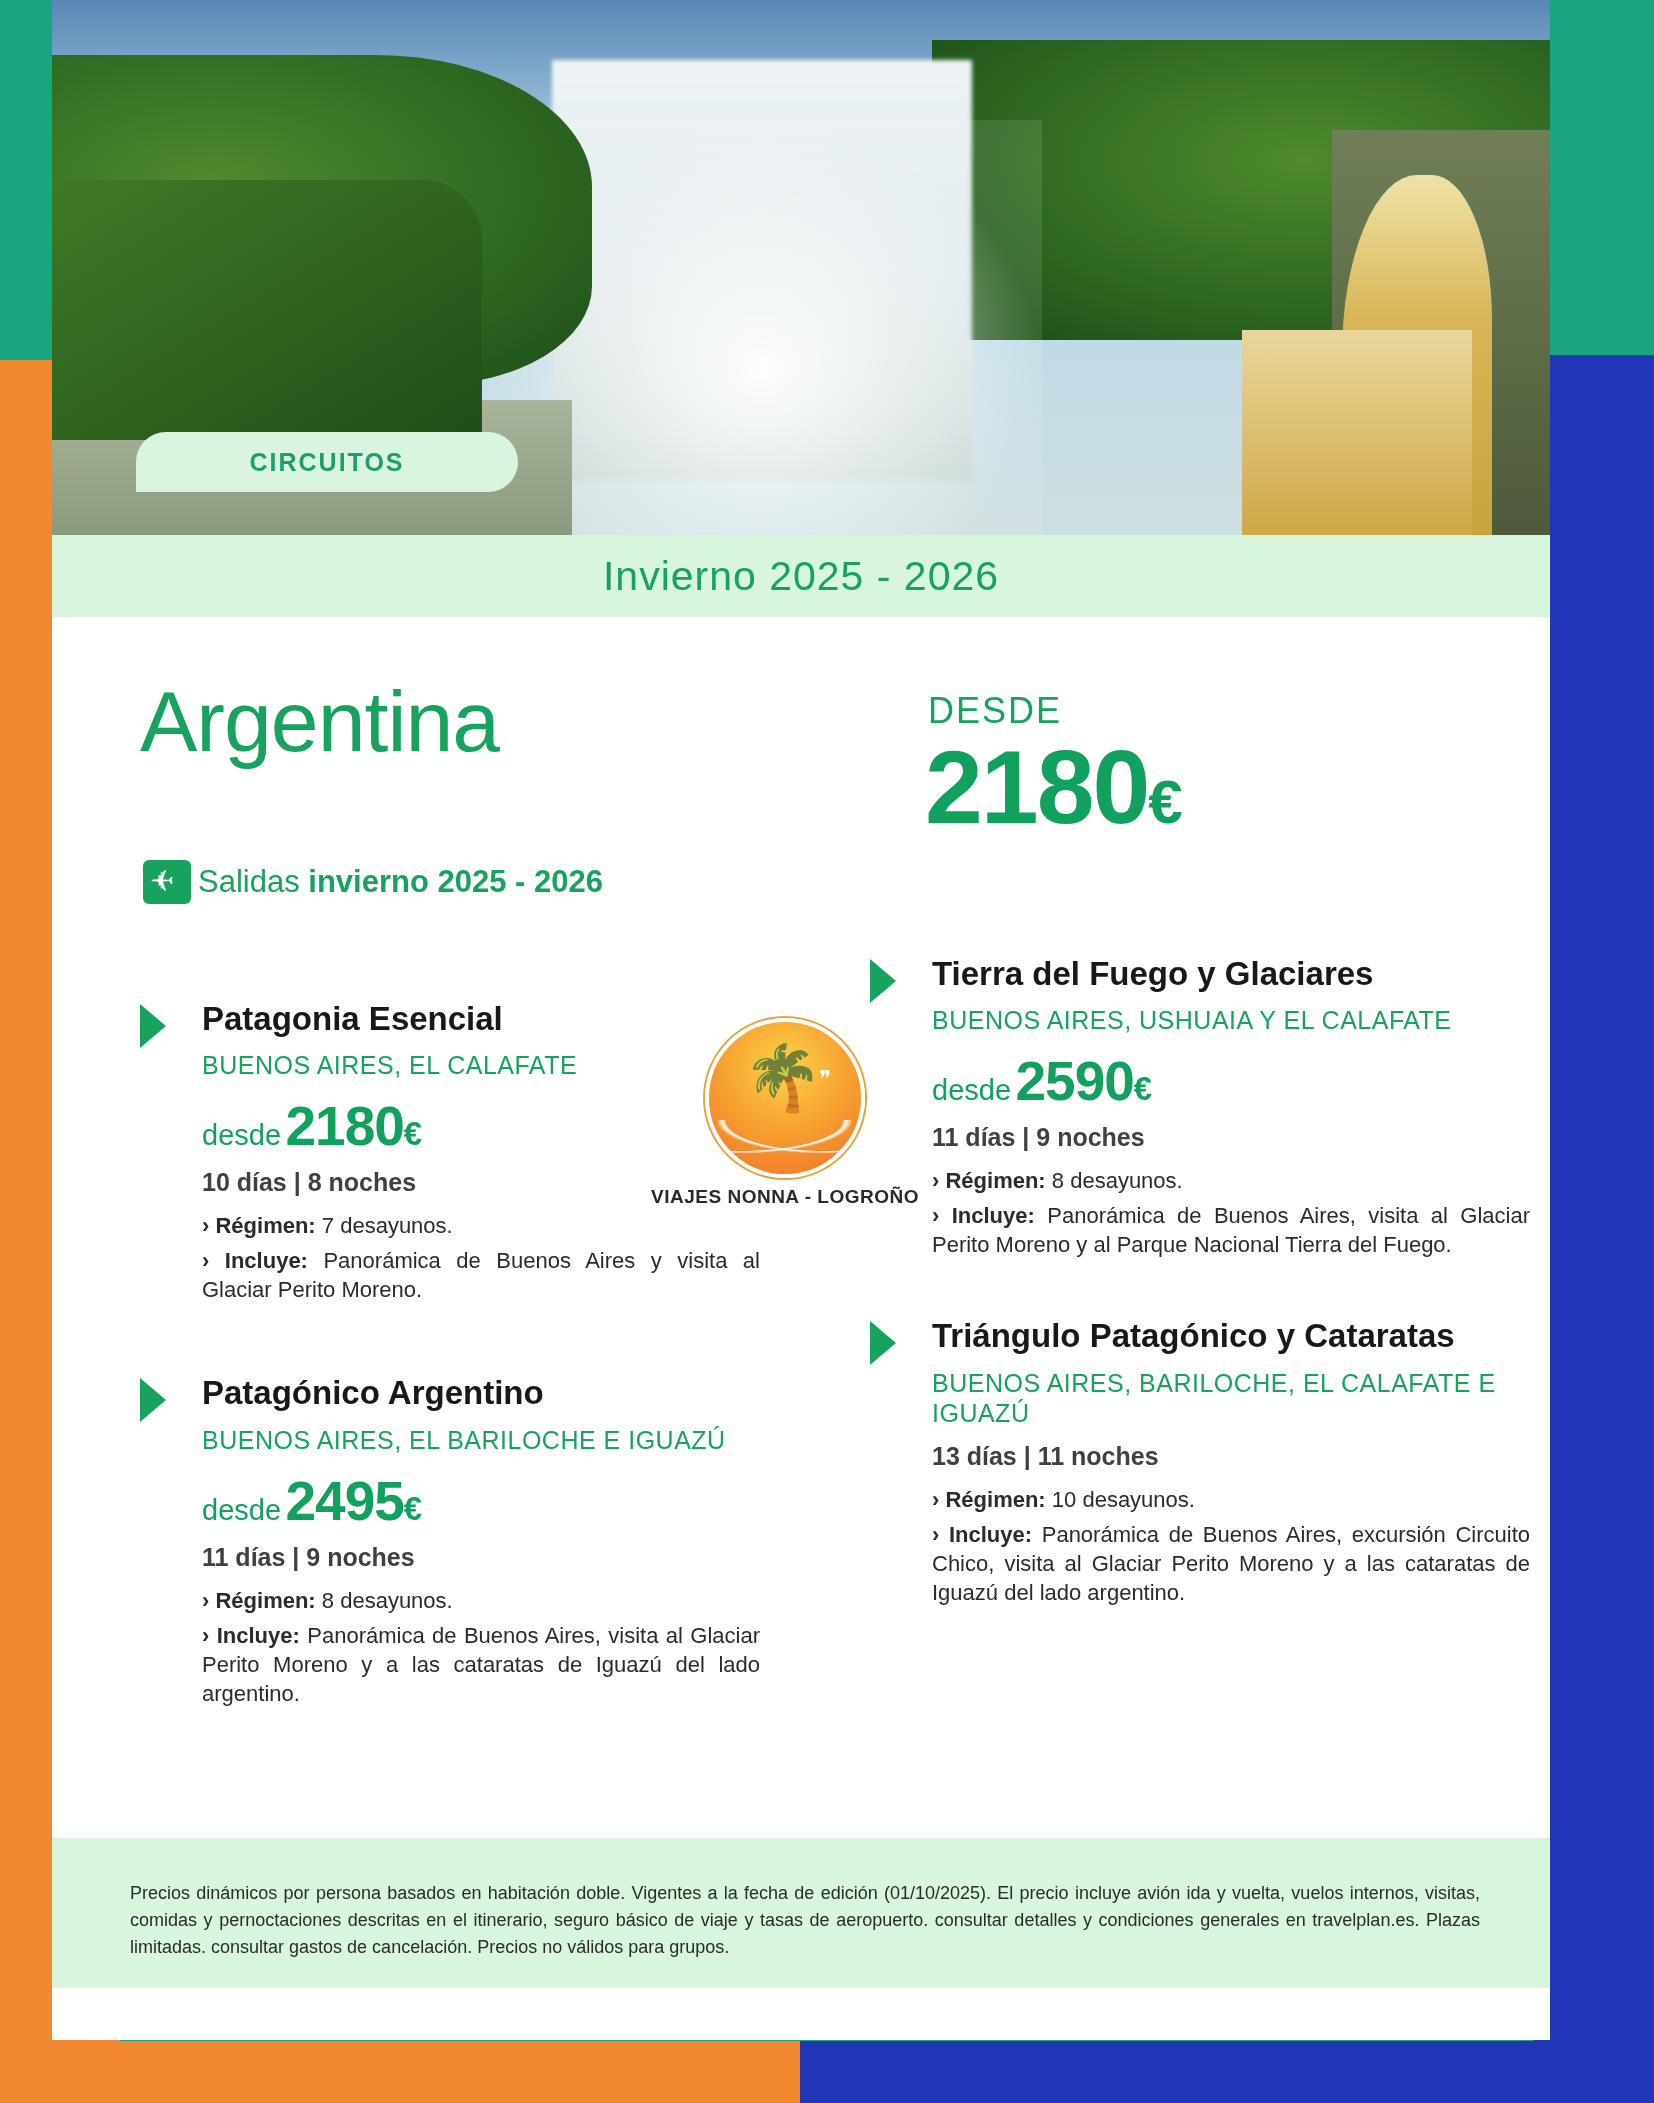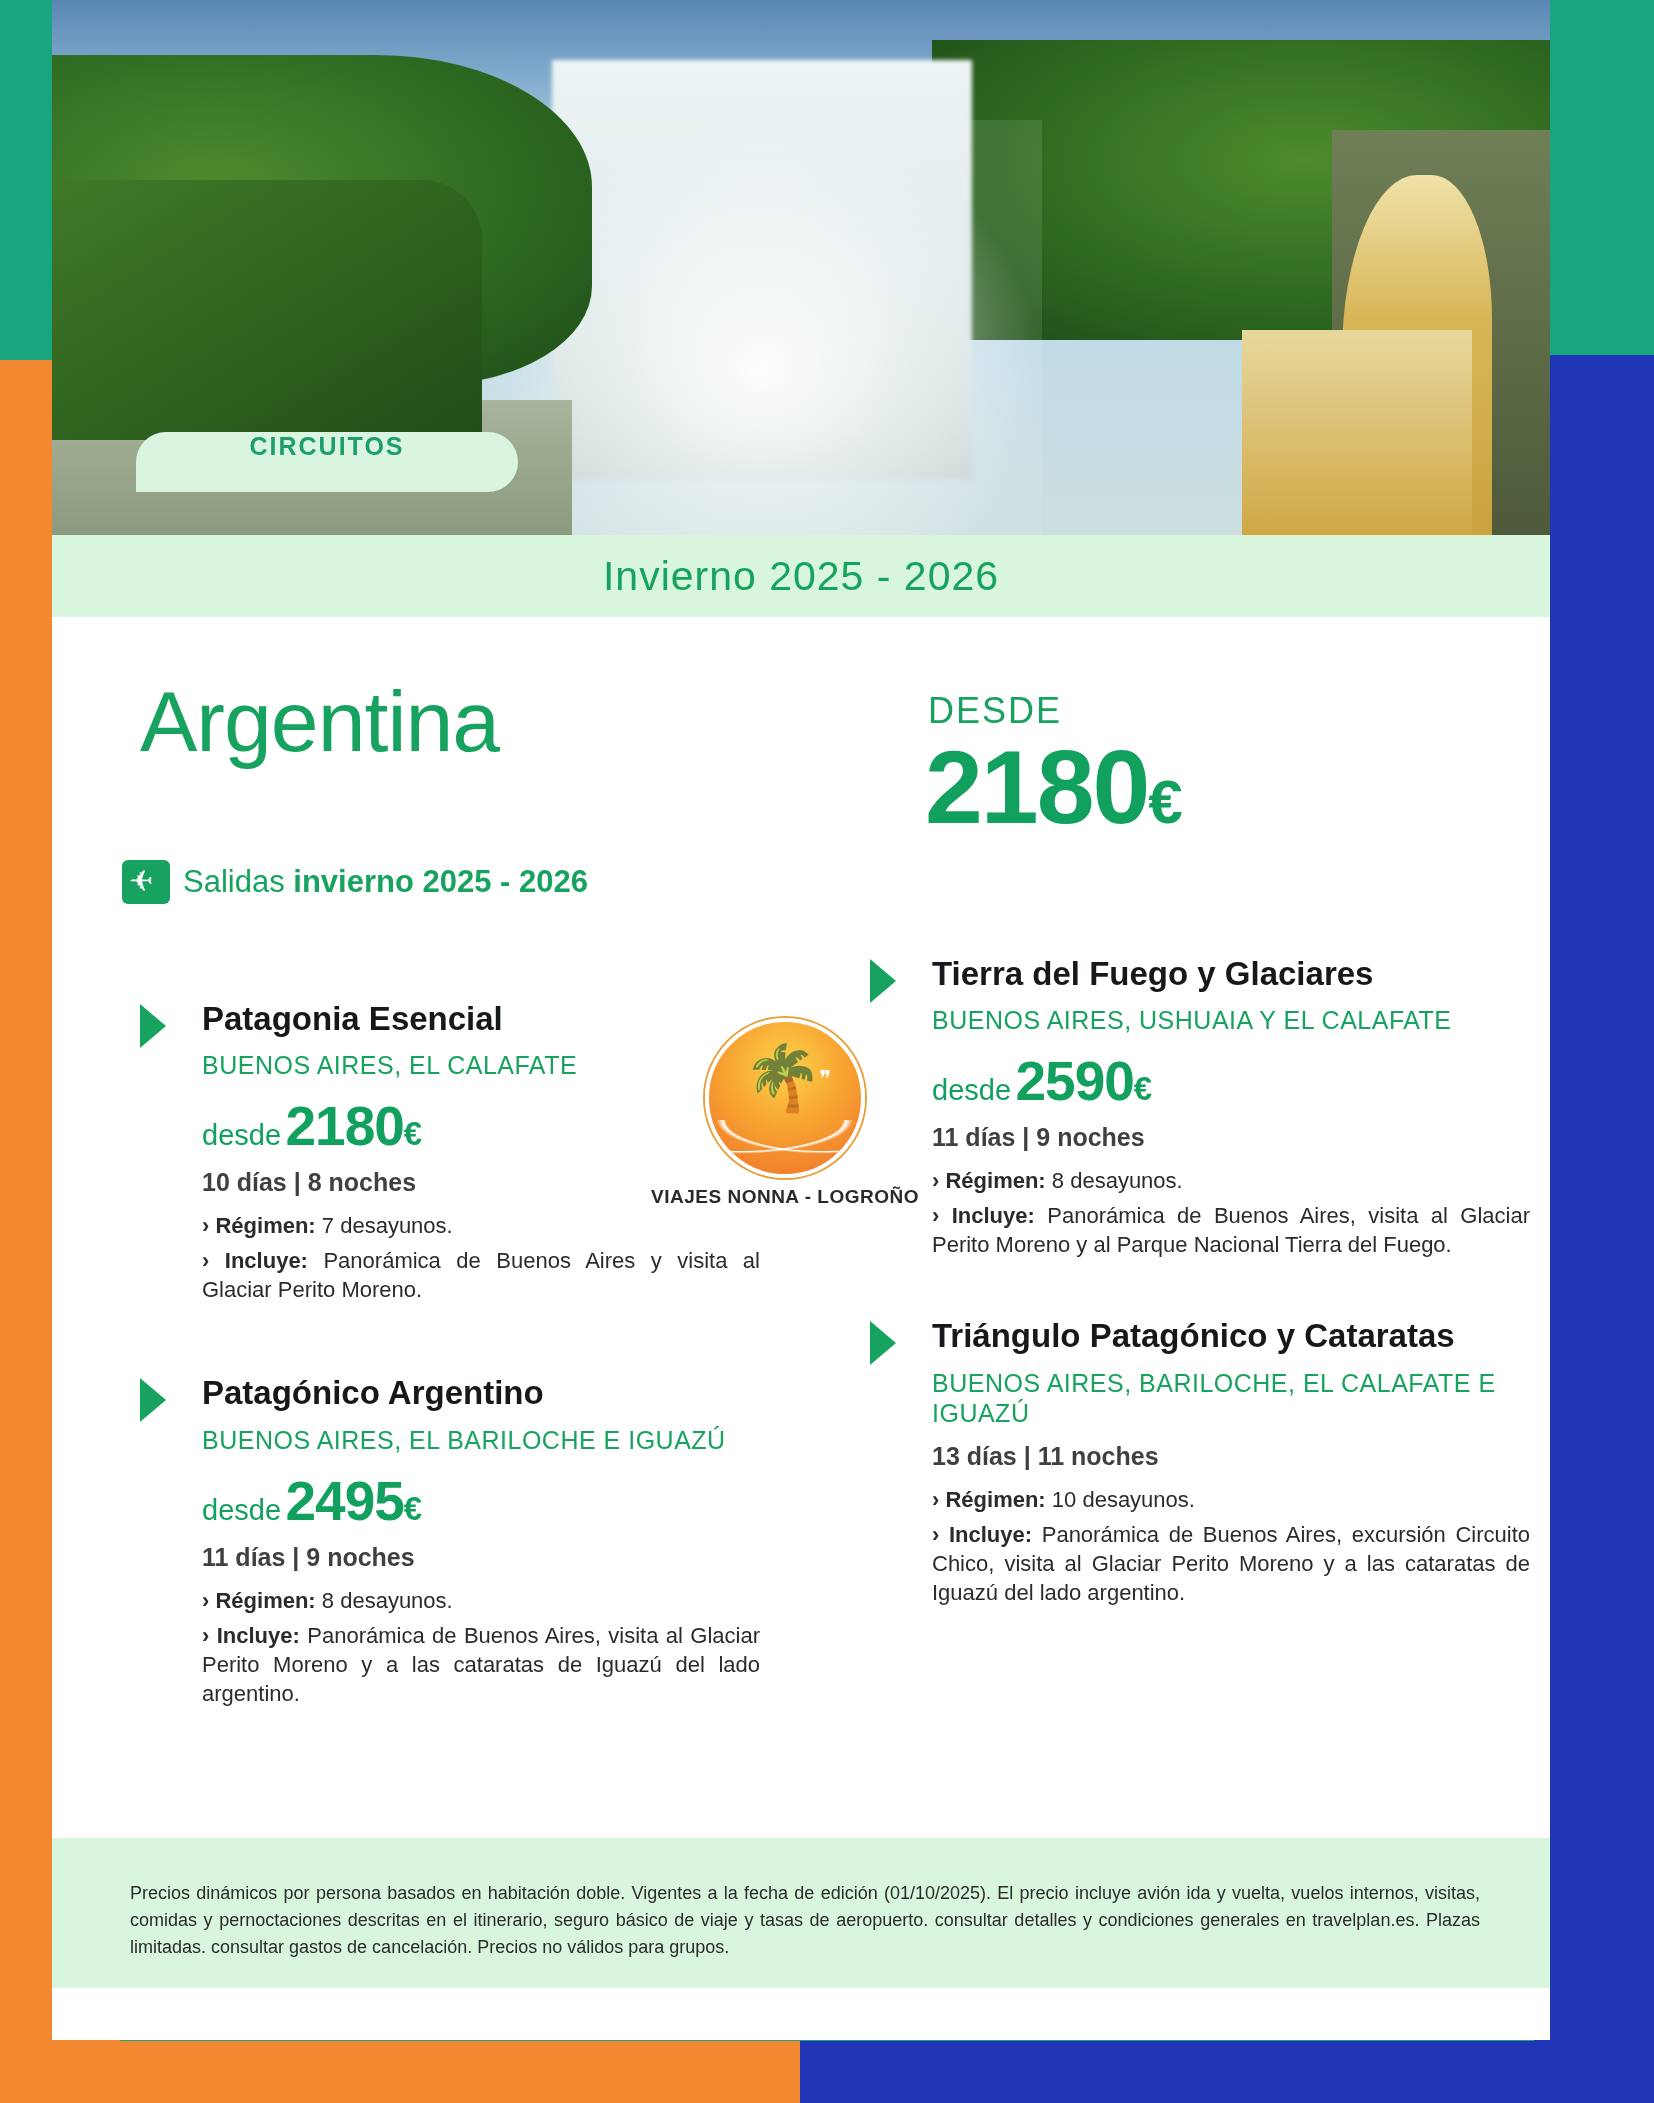--- a/index.html
+++ b/index.html
@@ -143,21 +143,21 @@
     background: linear-gradient(to bottom, #a8b49b, #8b9a7e);
   }
 
   .badge-circuitos {
     position: absolute;
     left: 136px; top: 432px;
     width: 382px; height: 60px;
     background: #d9f5df;
     border-radius: 30px 30px 30px 0;
     display: flex;
-    align-items: flex-start;
+    align-items: center;
     justify-content: center;
   }
   .badge-circuitos span {
     color: #1d9e6e;
     font-weight: bold;
     font-size: 25px;
     letter-spacing: 2px;
   }
 
   
@@ -196,24 +196,24 @@
     left: 925px; top: 728px;
     font-size: 104px;
     font-weight: bold;
     color: #12a05f;
     letter-spacing: -2px;
   }
   .price-big .eur { font-size: 62px; }
 
   .departure-row {
     position: absolute;
-    left: 122px; top: 860px;
+    left: 143px; top: 860px;
     display: flex;
     align-items: center;
-    gap: 13px;
+    gap: 7px;
   }
   .plane-icon {
     width: 48px; height: 44px;
     background: #17a35f;
     border-radius: 6px;
     position: relative;
   }
   .plane-icon::before {
     content: "\2708";
     position: absolute;

